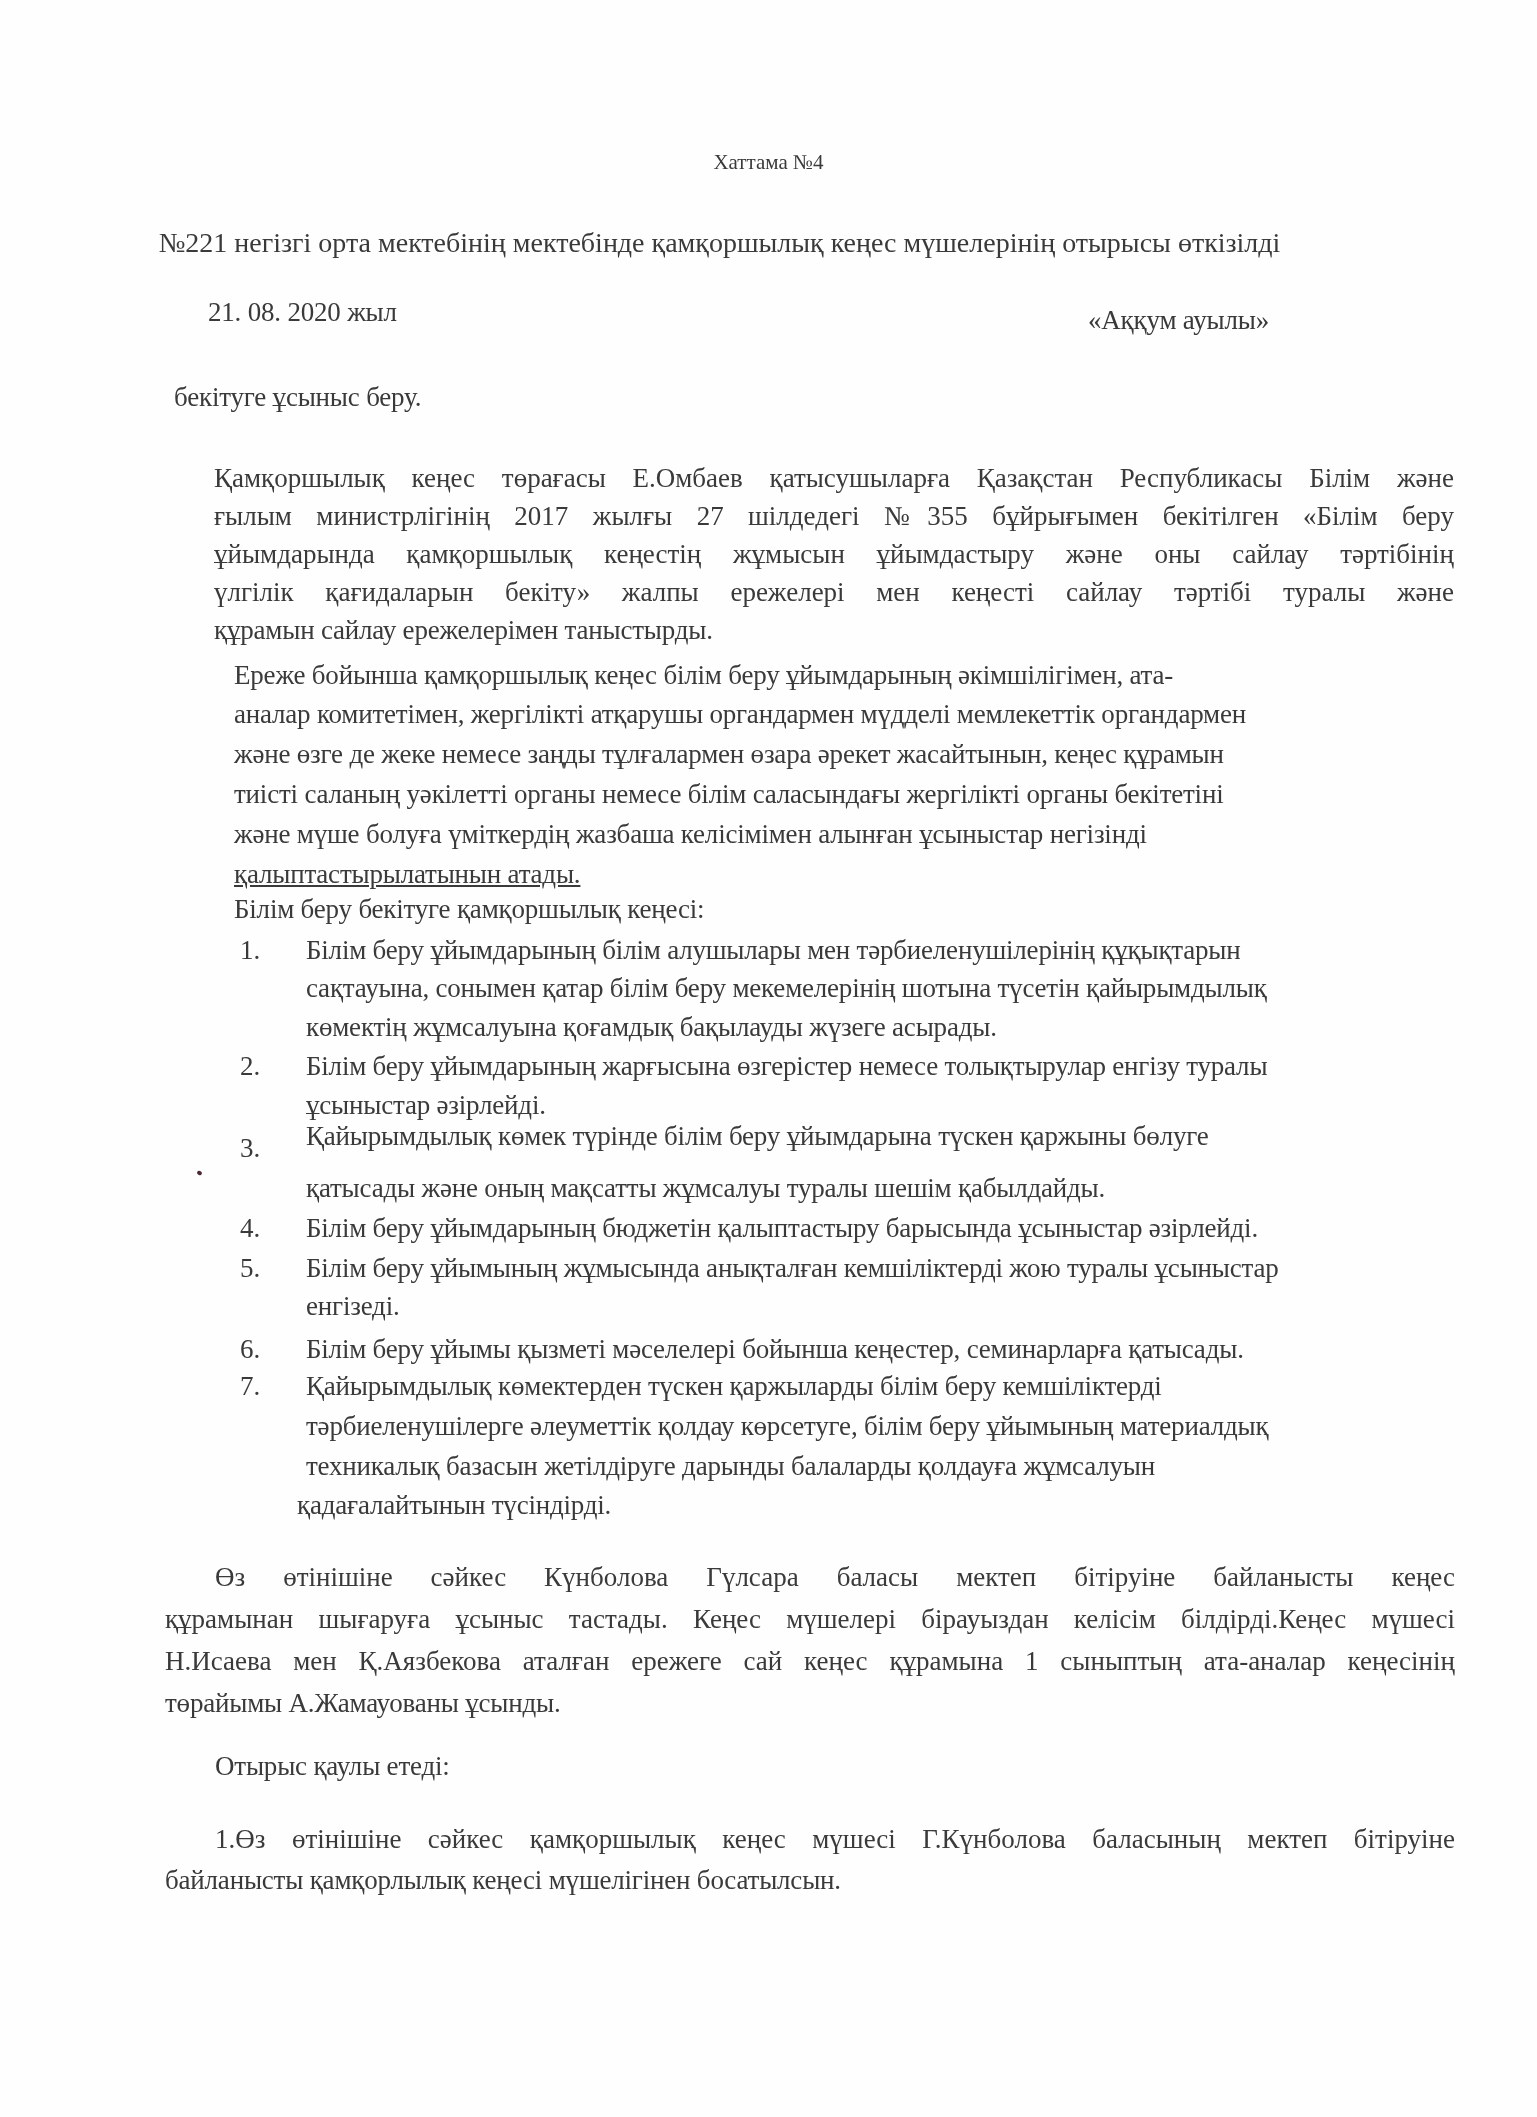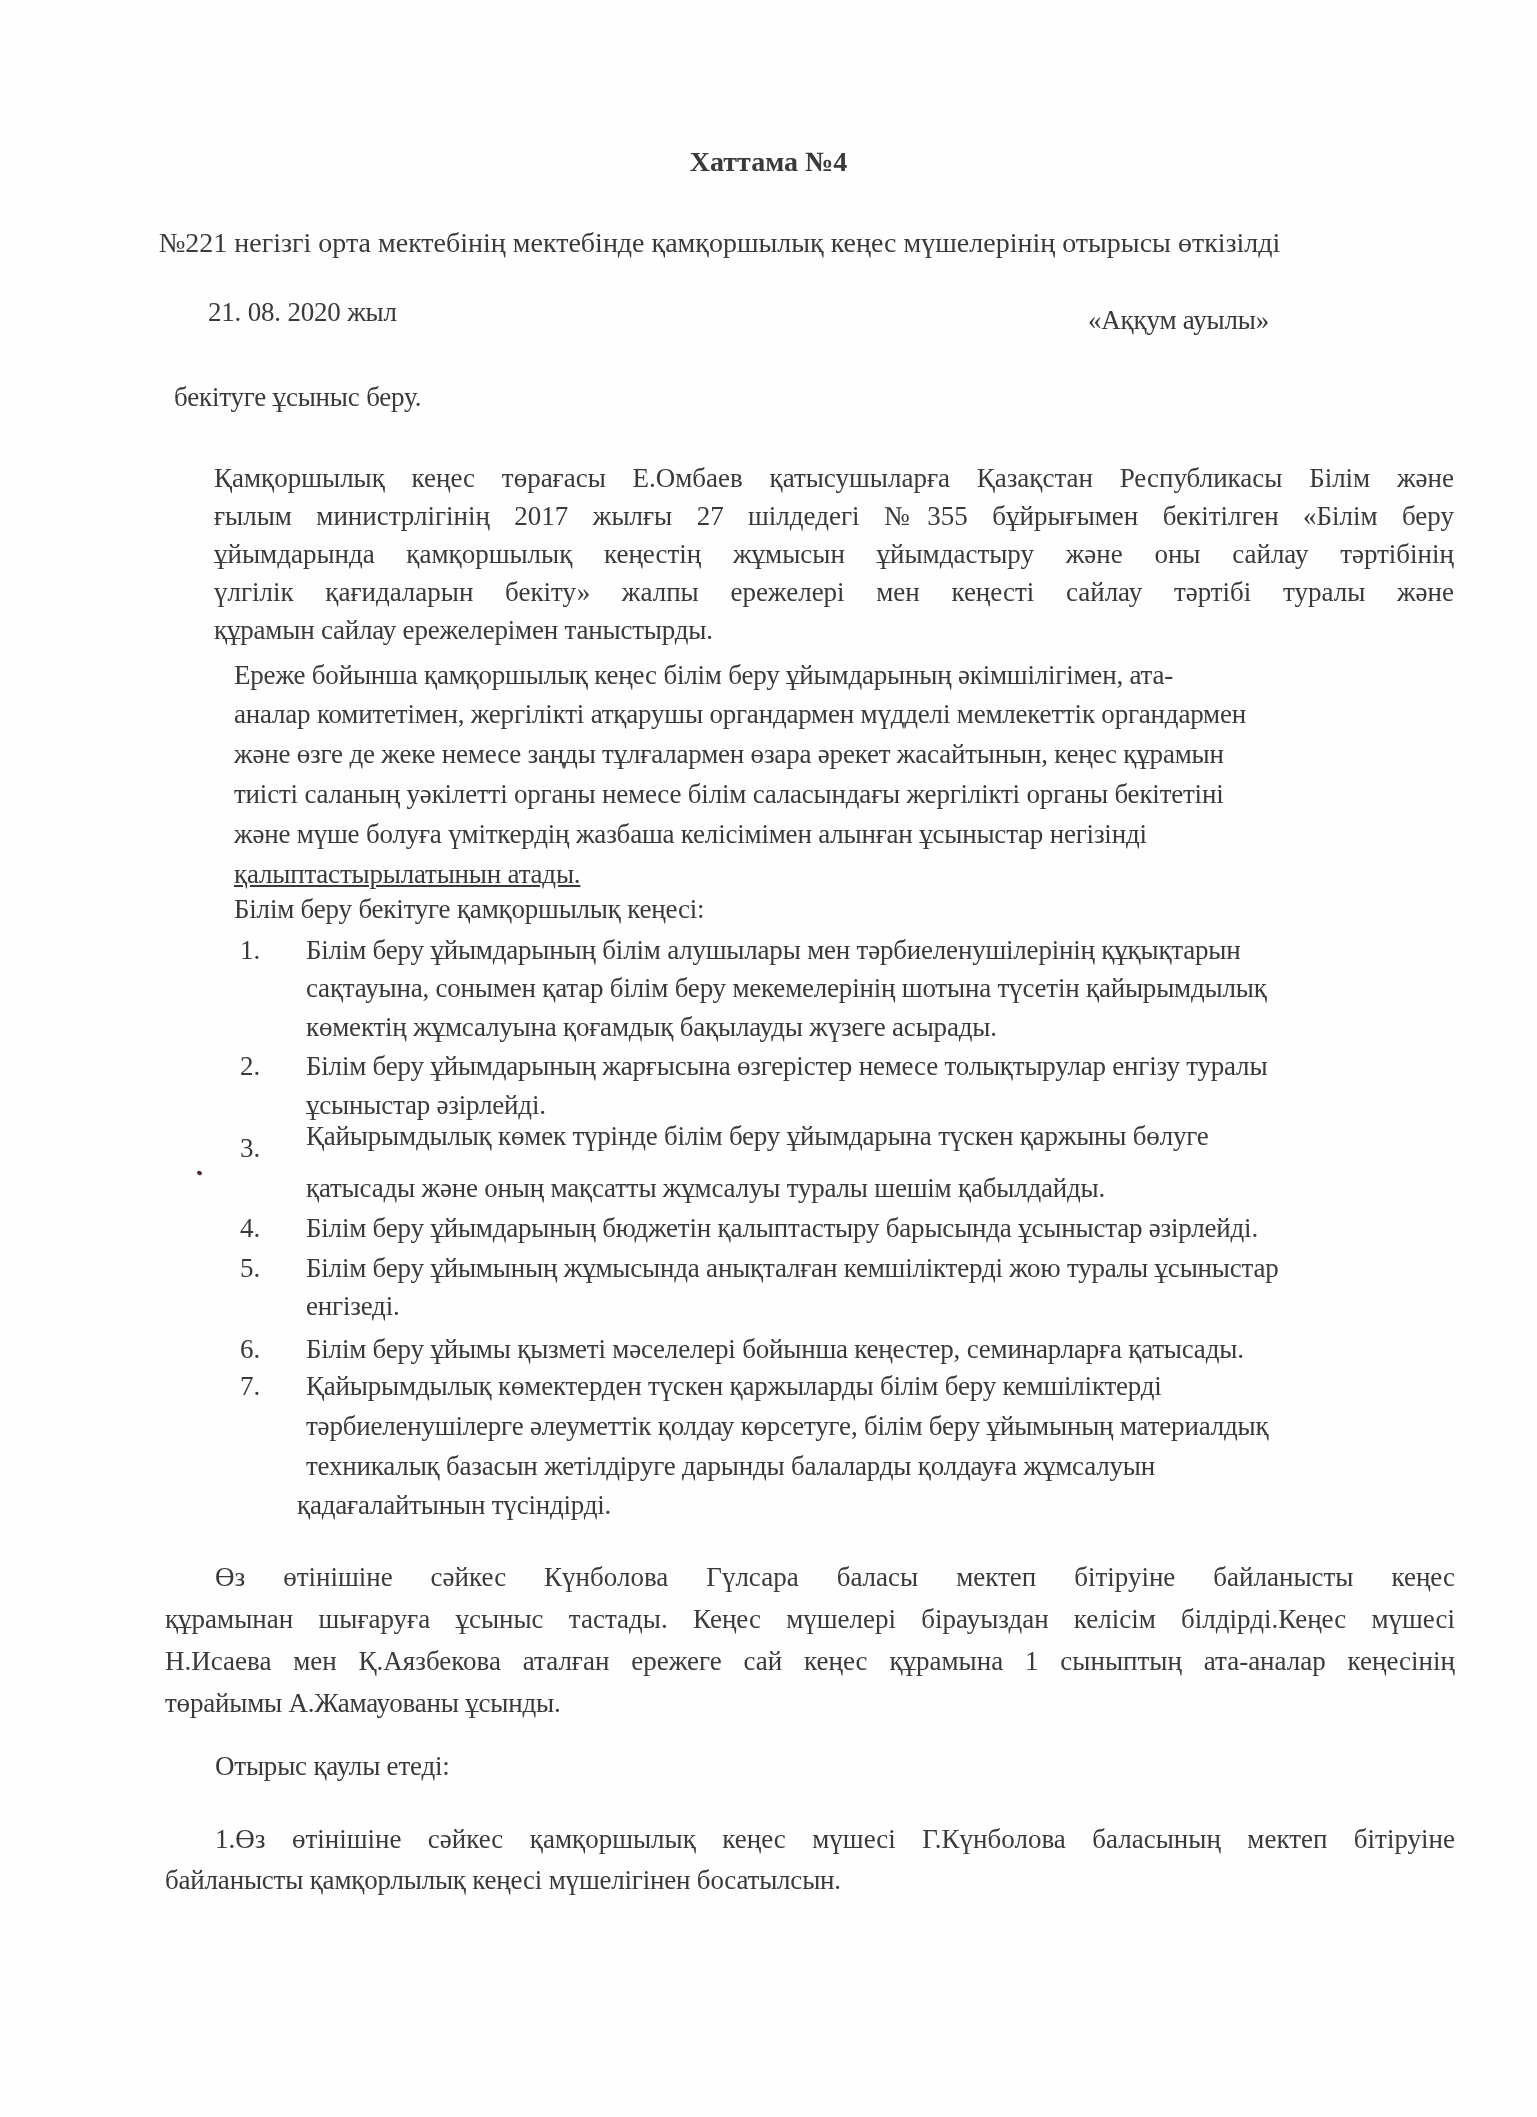--- a/index.html
+++ b/index.html
@@ -34,23 +34,22 @@
       line-height: 32px;
       text-align: justify;
       text-align-last: justify;
       white-space: normal;
     }
     .title {
       position: absolute;
       left: 0; width: 1537px;
       top: 145px;
       text-align: center;
-      font-size: 28px;
+      font-size: 21px;
       line-height: 34px;
-      font-weight: bold;
     }
     .subtitle {
       position: absolute;
       left: 0; width: 1439px;
       top: 226px;
       text-align: center;
       font-size: 28px;
       line-height: 34px;
     }
     .ol-num {

